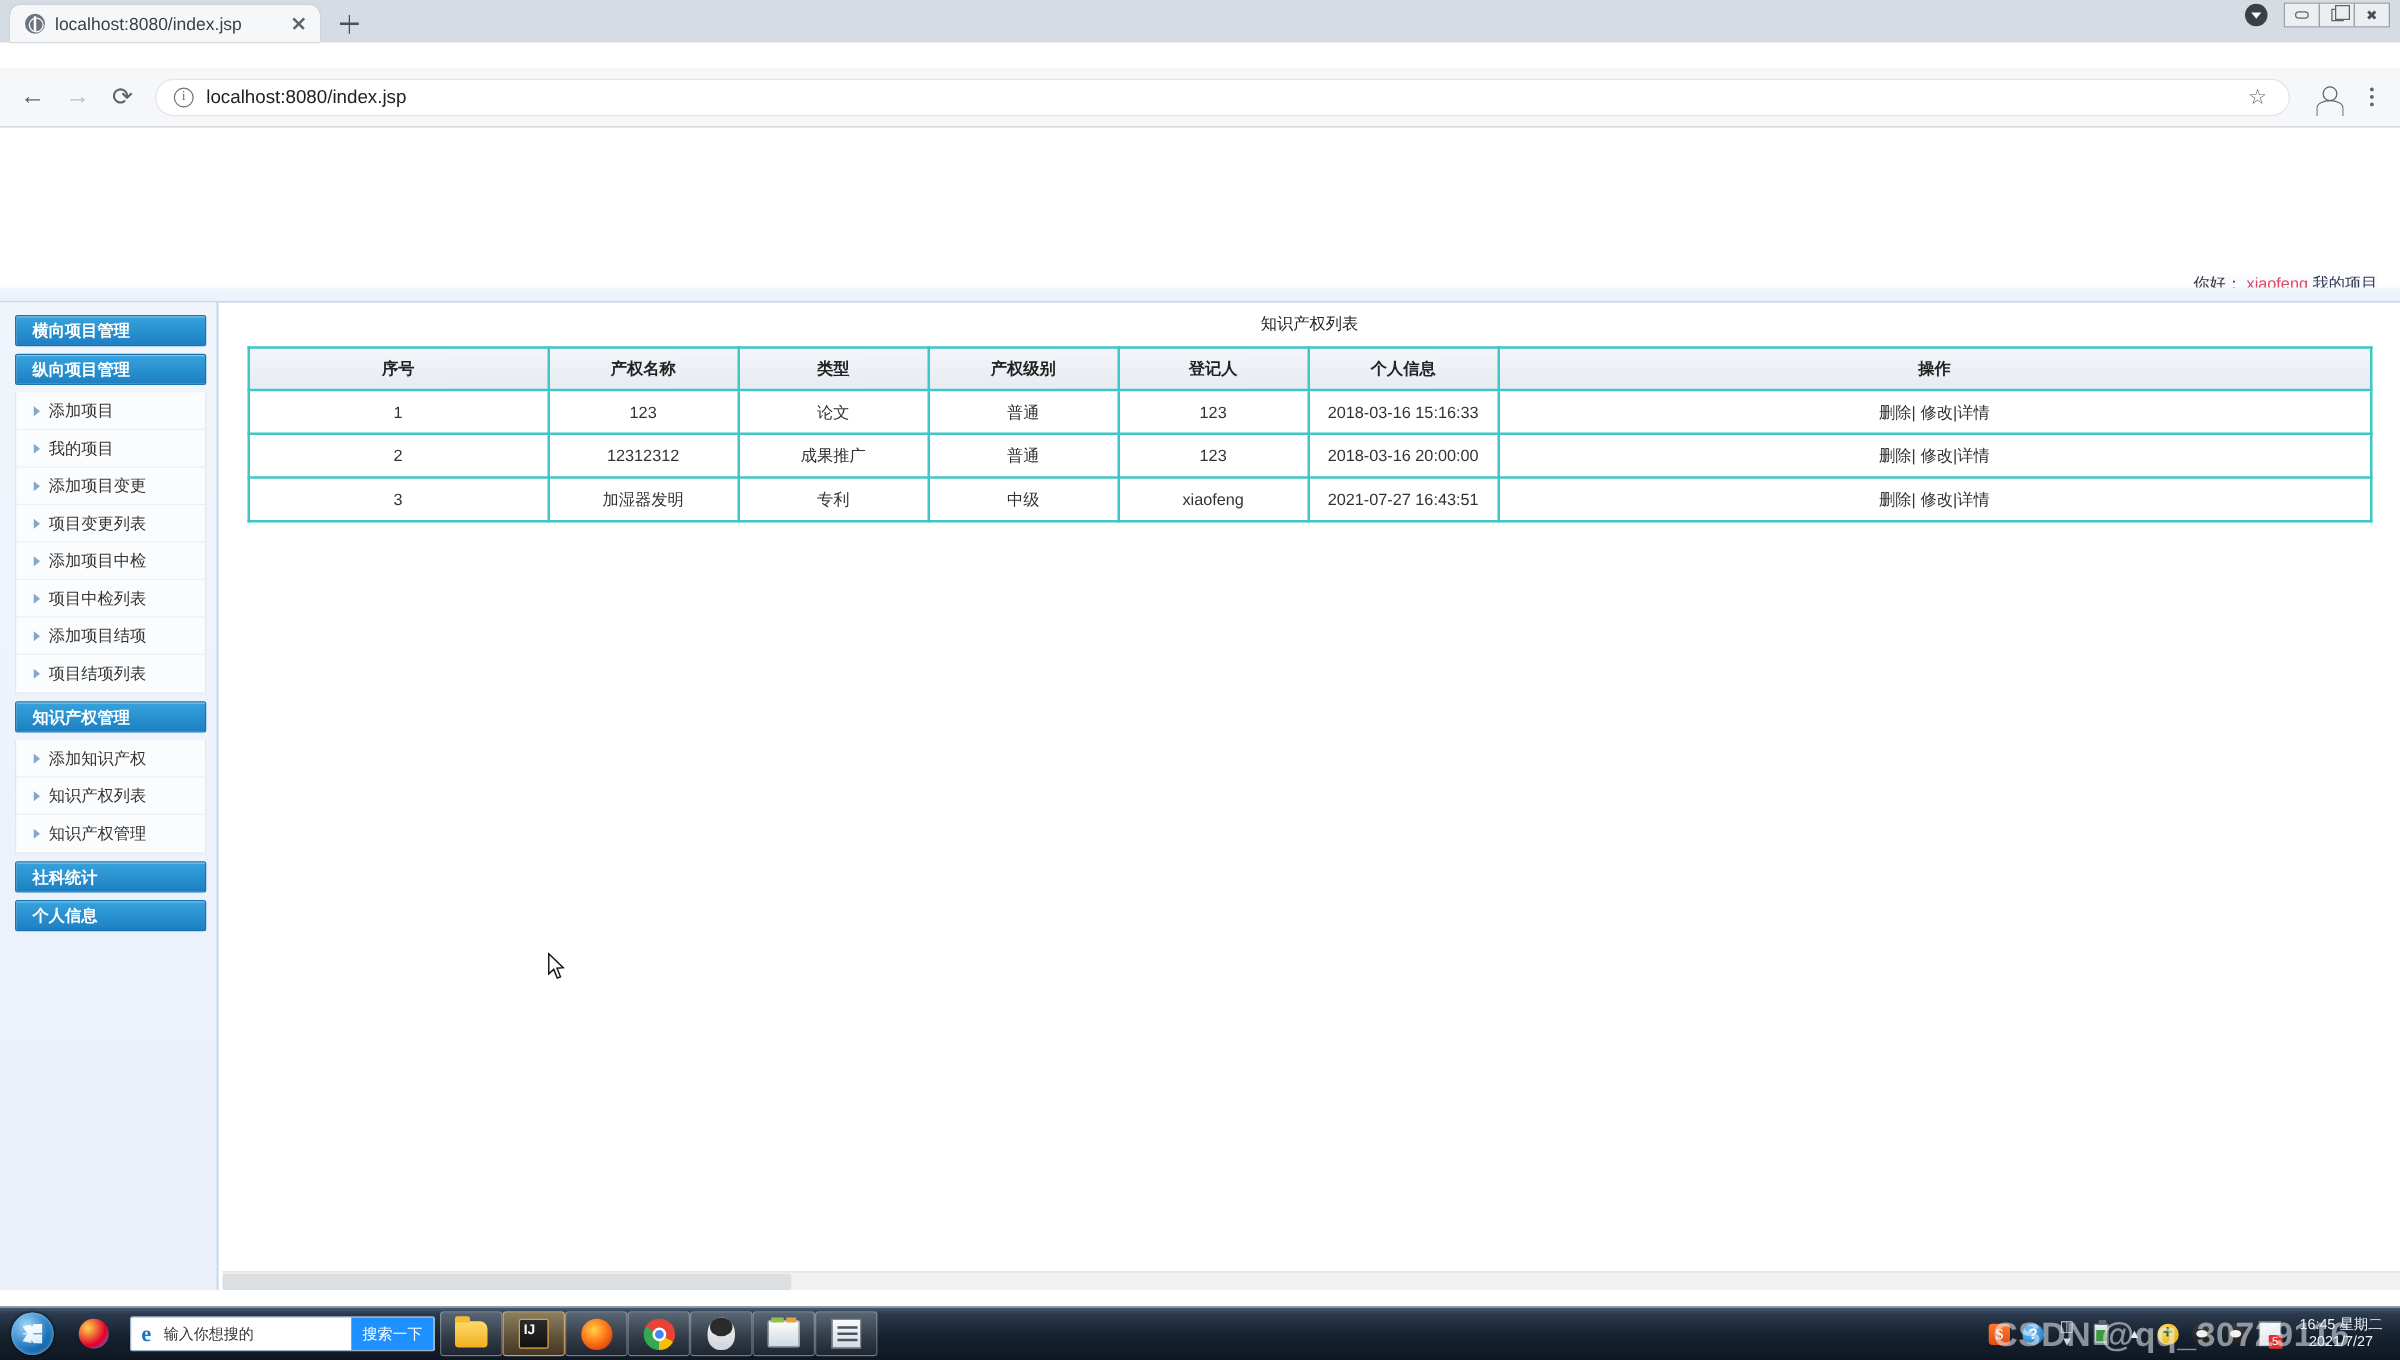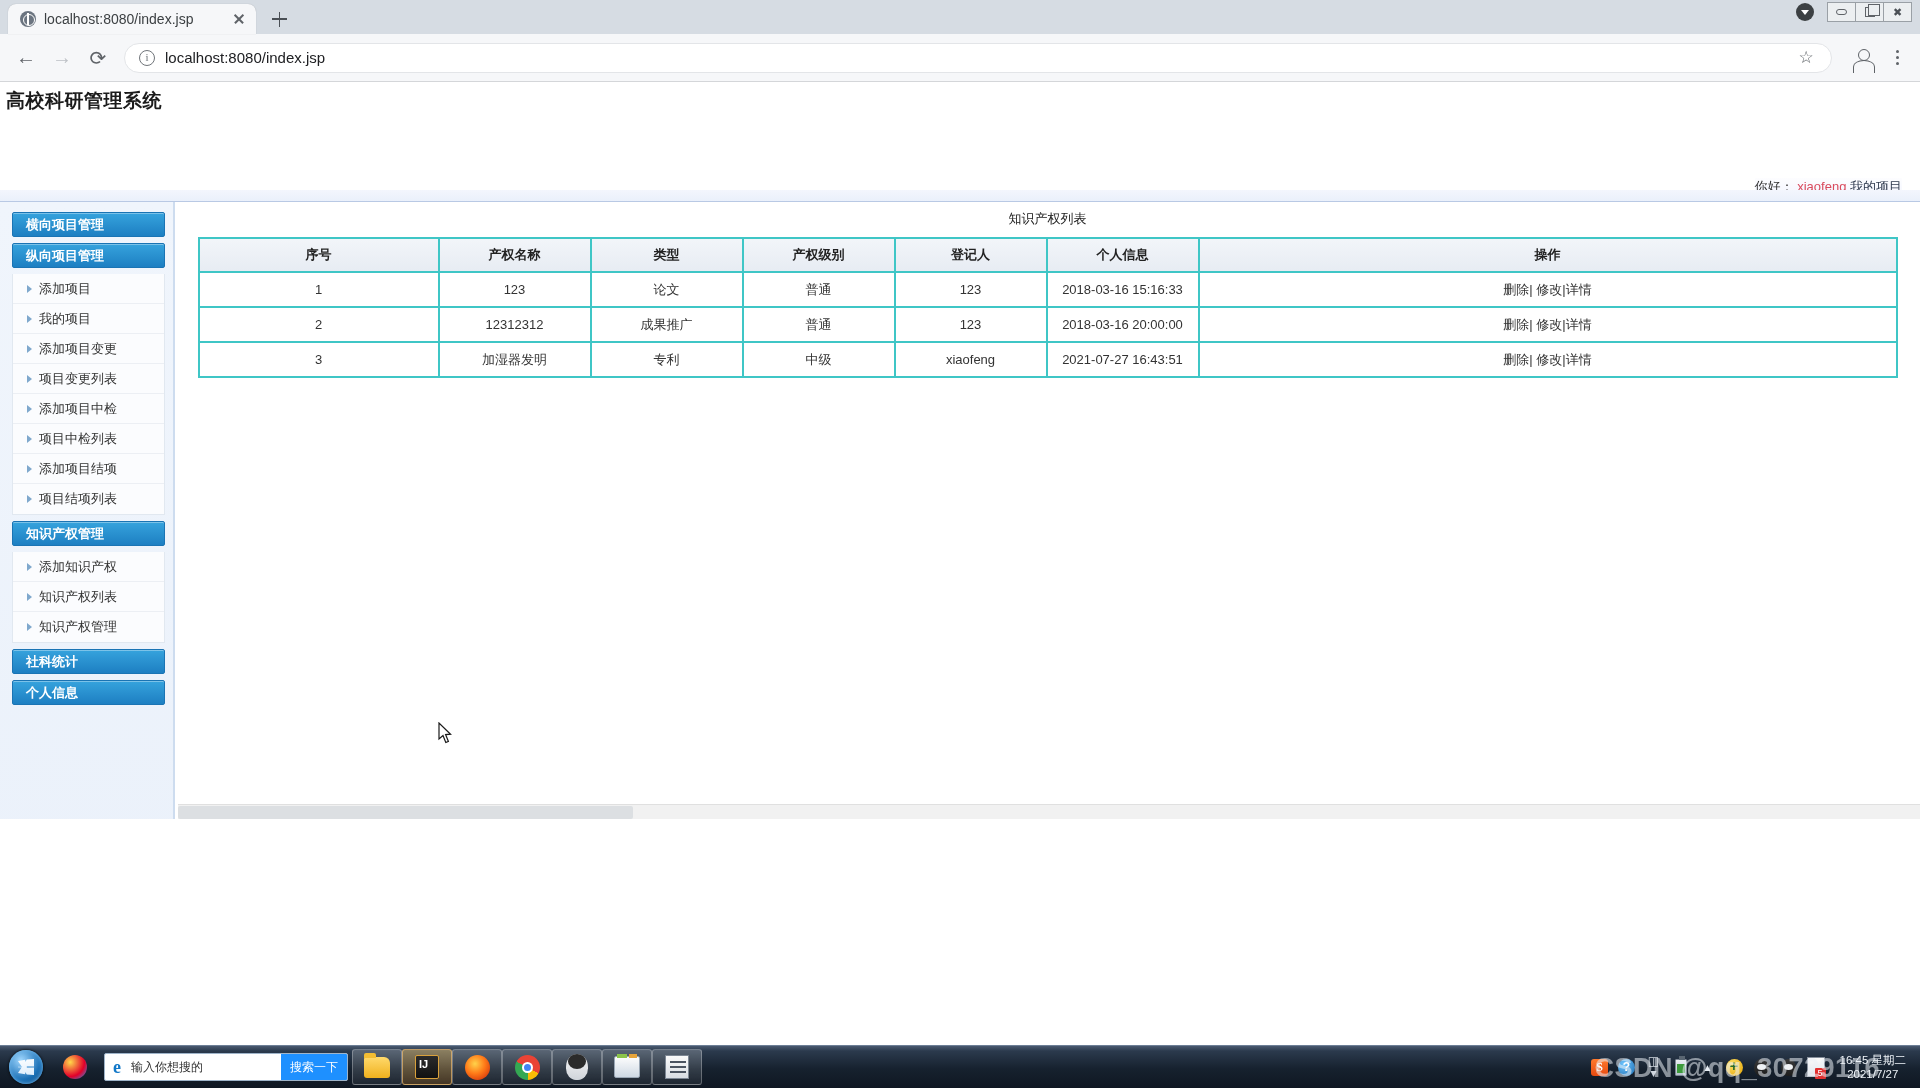--- a/index.html
+++ b/index.html
@@ -5,21 +5,21 @@
   * { box-sizing: border-box; }
   html, body {
     margin: 0; padding: 0;
     width: 1920px; height: 1088px;
     overflow: hidden;
     font-family: "Liberation Sans", "DejaVu Sans", sans-serif;
   }
   body { background: #fff; }
 
   
-  .browser { width: 1920px; height: 819px; display: flex; flex-direction: column; }
+  .browser { width: 1920px; height: 1032px; display: flex; flex-direction: column; gap: 20px; }
 
   .tabstrip {
     height: 34px; background: #d6dce3;
     display: flex; align-items: flex-end; position: relative;
     padding-left: 8px;
   }
   .tab {
     height: 30px; width: 248px;
     background: #f6f7f9;
     border-radius: 8px 8px 0 0;
@@ -432,23 +432,20 @@
     <div class="avatar-btn"></div>
     <div class="kebab">
         <span></span>
         <span></span>
         <span></span>
       </div>
   </div>
 
   <div class="page">
 
-    <div class="site-header">
-      <div class="site-title">高校科研管理系统</div>
-    </div>
 
     <div class="login-bar">
       <span>你好：</span>
       <span class="username">xiaofeng</span>
       <span class="logout">我的项目</span>
     </div>
 
     <div class="header-stripe"></div>
 
     <div class="body-wrap">

